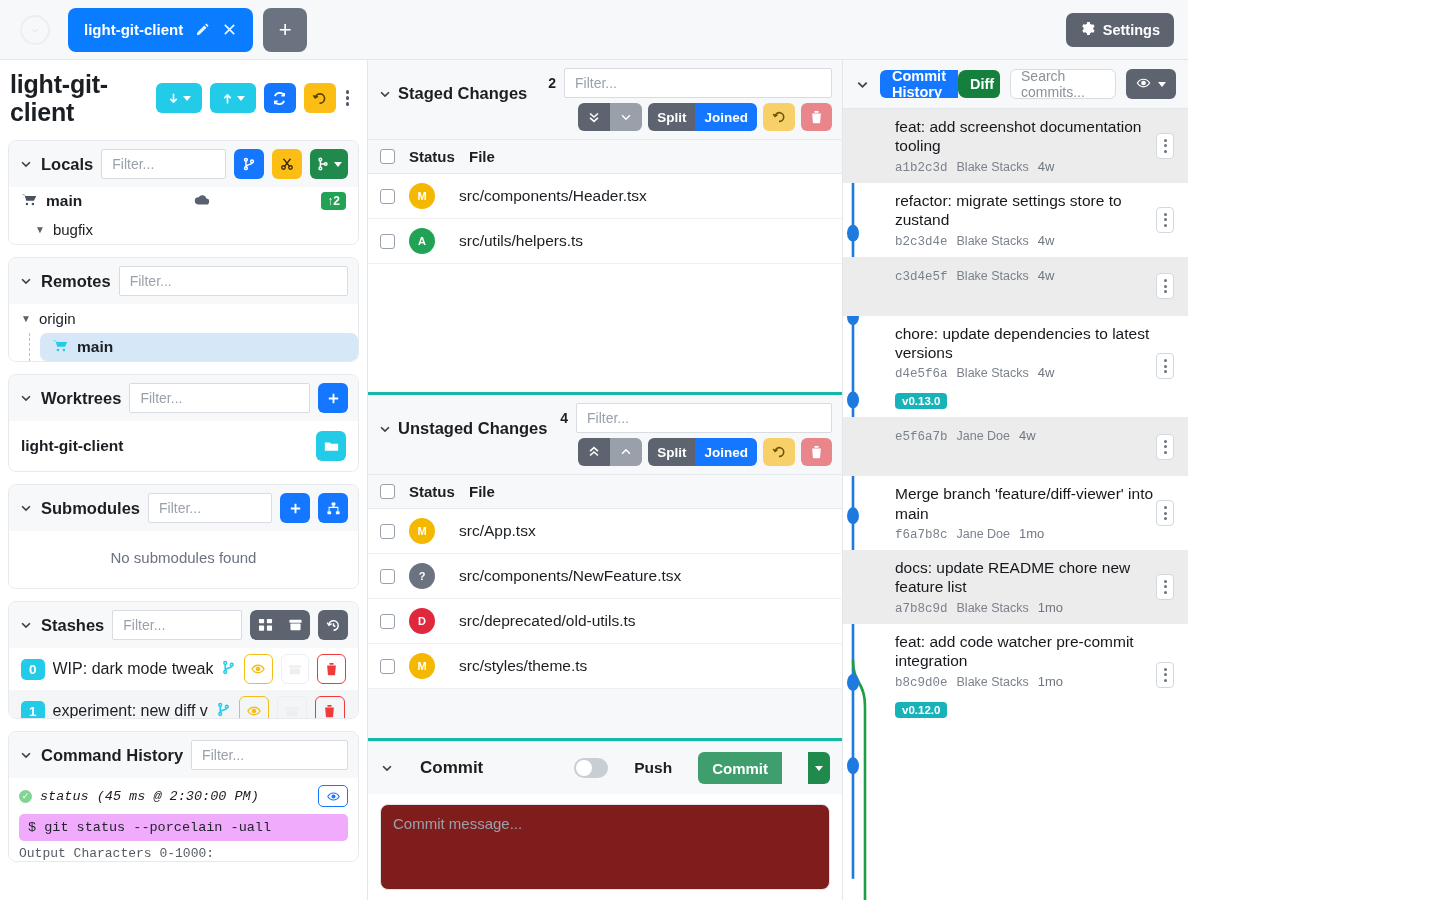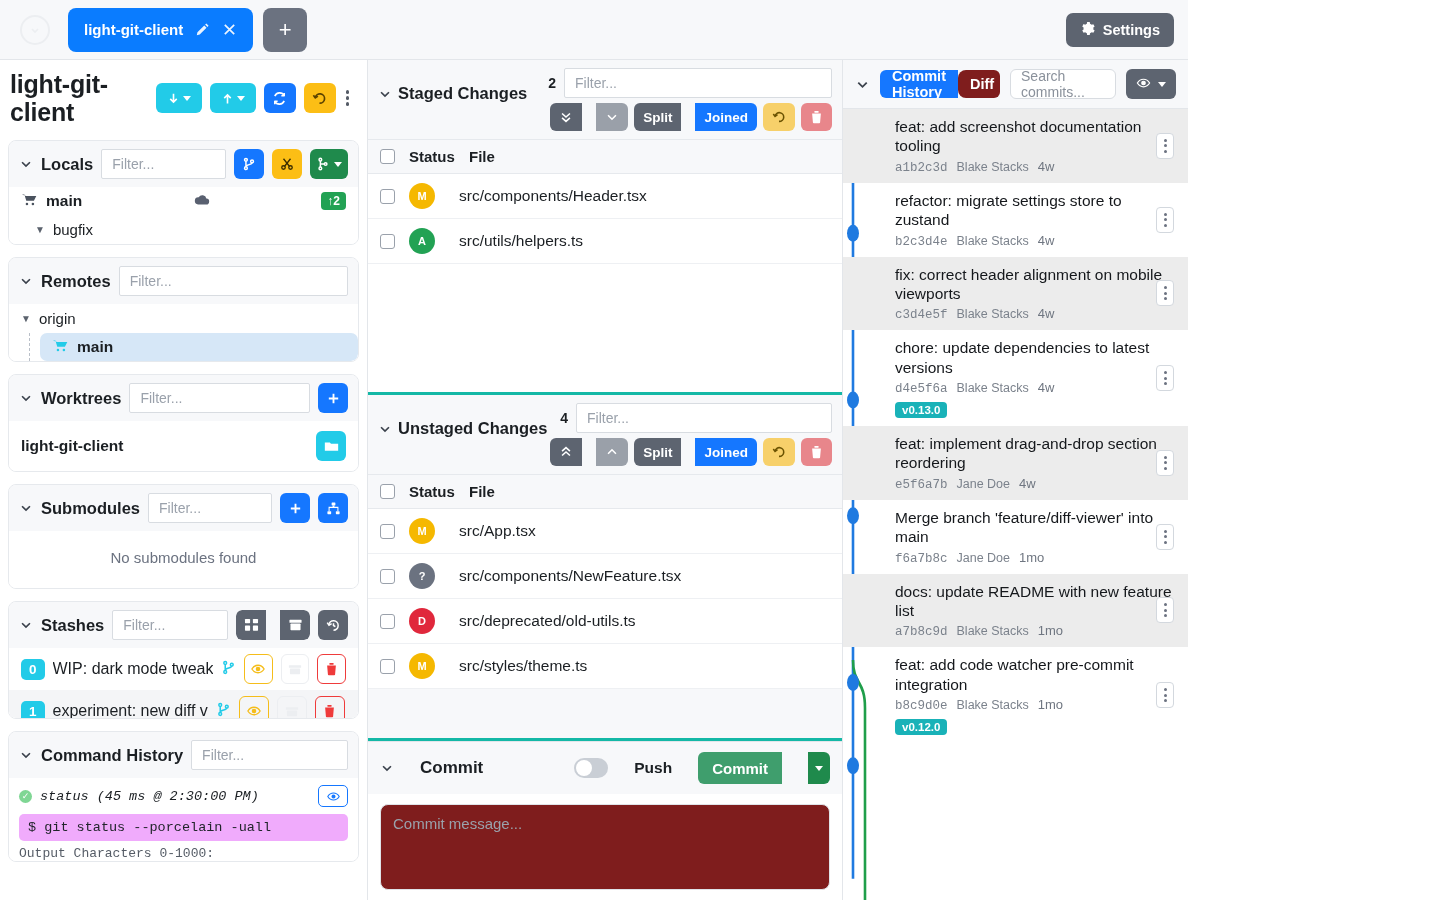--- a/index.html
+++ b/index.html
@@ -116,21 +116,21 @@
 
   
   .chg { border-bottom:3px solid #14b8a6; display:flex; flex-direction:column; min-height:0; }
   .chg-head { display:flex; align-items:flex-start; gap:6px; padding:8px 10px; background:#f7f8fa; }
   .chg-title { display:flex; align-items:center; gap:6px; font-size:16.5px; font-weight:600;
                white-space:nowrap; padding-top:16px; }
   .chg-right { flex:1; display:flex; flex-direction:column; align-items:flex-end; gap:5px; min-width:0; }
   .chg-top { display:flex; align-items:center; gap:8px; width:100%; }
   .cnt { font-size:14px; font-weight:700; margin-left:auto; }
   .chg-tools { display:flex; align-items:center; gap:6px; }
-  .grp { display:flex; border-radius:6px; overflow:hidden;gap:14px; }
+  .grp { display:flex; border-radius:6px; overflow:hidden; }
   .tb { height:28px; display:flex; align-items:center; justify-content:center; padding:0 9px;
         font-size:13.5px; font-weight:600; color:#fff; }
   .tb.gray{background:#5d6470;} .tb.graym{background:#9aa0a9;} .tb.blue{background:#1577ff;}
   .tb.amber{background:#f7d06a;color:#6b5200;} .tb.red{background:#e8868b;}
   .stripe { background-image:repeating-linear-gradient(135deg,rgba(255,255,255,.28) 0 5px,transparent 5px 10px); }
 
   .tbl-head { display:flex; align-items:center; gap:0; padding:8px 12px; background:#f7f8fa;
               border-top:1px solid #e6e9ed; border-bottom:1px solid #e6e9ed;
               font-weight:700; font-size:15px; }
   .frow { display:flex; align-items:center; padding:9px 12px; border-bottom:1px solid #eef0f3; }
@@ -158,37 +158,37 @@
                   display:flex;align-items:center;justify-content:center; }
   .msgbox { margin:10px 12px; height:86px; border:1px solid #dfe3e8; border-radius:8px;
             color:#9aa1ab; font-size:15px; padding:10px 12px; background:#7f1d1d; }
 
   
   .hist-head { display:flex; align-items:center; gap:10px; padding:9px 12px; background:#f7f8fa;
                border-bottom:1px solid #e3e6ea; }
   .segs { display:flex; border-radius:6px; overflow:hidden; }
   .seg { height:28px; display:flex;align-items:center; padding:0 12px; font-size:14.5px;
          font-weight:600; color:#fff; }
-  .seg.on{background:#1577ff;} .seg.off{background:#7f1d1d;border-radius:8px;}
+  .seg.on{background:#1577ff;} .seg.off{background:#15803d;border-radius:8px;}
   .search { margin-left:auto; width:148px; height:30px; border:1px solid #d8dce1; border-radius:6px;
             background:#fff; color:#8a919b; font-size:14px; display:flex;align-items:center;padding:0 10px; }
   .eye-btn { height:30px; background:#5d6470; color:#fff; border-radius:6px;
              display:flex;align-items:center;gap:7px;padding:0 10px; }
 
   .hist-list { flex:1; overflow:hidden; position:relative; }
   .graph { position:absolute; left:0; top:0; width:38px; height:100%; }
   .crow { display:flex; align-items:flex-start; padding:8px 10px 8px 52px; min-height:59px;
           position:relative; }
   .crow.alt { background:#ececec; }
   .cmsg { font-size:15.5px; font-weight:400; color:#15181c; line-height:1.25; }
   .cmeta { margin-top:3px; font-size:12.5px; color:#7b828c; font-family:"Liberation Sans", sans-serif;
            display:flex; gap:9px; align-items:baseline; }
   .chash { font-family:"Liberation Mono", monospace; font-size:12.5px; }
   .cage { font-size:13px; color:#6f7681; }
-  .tag { display:inline-block; margin-top:6px; background:#19b2b8; color:#fff; font-size:11.5px;
+  .tag { display:inline-block; margin-top:12px; background:#19b2b8; color:#fff; font-size:11.5px;
          font-weight:700; border-radius:4px; padding:2px 7px; }
   .row-menu { position:absolute; right:14px; top:50%; transform:translateY(-50%);
               width:18px;height:26px;border:1px solid #d3d8de;border-radius:4px;background:#fff;
               display:flex;flex-direction:column;align-items:center;justify-content:center;gap:2.5px; }
   .row-menu i{width:3px;height:3px;border-radius:50%;background:#6b7280;display:block;}
   .cbody { flex:1; min-width:0; }
 </style>
 </head>
 <body>
 
@@ -798,21 +798,20 @@
           </div>
           <div class="row-menu">
               <i></i>
               <i></i>
               <i></i>
             </div>
         </div>
 
         <div class="crow alt">
           <div class="cbody">
-            <div class="cmsg">fix: correct header alignment on mobile viewports</div>
             <div class="cmeta">
               <span class="chash">c3d4e5f</span>
               <span>Blake Stacks</span>
               <span class="cage">4w</span>
             </div>
           </div>
           <div class="row-menu">
               <i></i>
               <i></i>
               <i></i>
@@ -831,21 +830,20 @@
           </div>
           <div class="row-menu">
               <i></i>
               <i></i>
               <i></i>
             </div>
         </div>
 
         <div class="crow alt">
           <div class="cbody">
-            <div class="cmsg">feat: implement drag-and-drop section reordering</div>
             <div class="cmeta">
               <span class="chash">e5f6a7b</span>
               <span>Jane Doe</span>
               <span class="cage">4w</span>
             </div>
           </div>
           <div class="row-menu">
               <i></i>
               <i></i>
               <i></i>
@@ -863,21 +861,21 @@
           </div>
           <div class="row-menu">
               <i></i>
               <i></i>
               <i></i>
             </div>
         </div>
 
         <div class="crow alt">
           <div class="cbody">
-            <div class="cmsg">docs: update README with new feature list</div>
+            <div class="cmsg">docs: update README chore new feature list</div>
             <div class="cmeta">
               <span class="chash">a7b8c9d</span>
               <span>Blake Stacks</span>
               <span class="cage">1mo</span>
             </div>
           </div>
           <div class="row-menu">
               <i></i>
               <i></i>
               <i></i>

